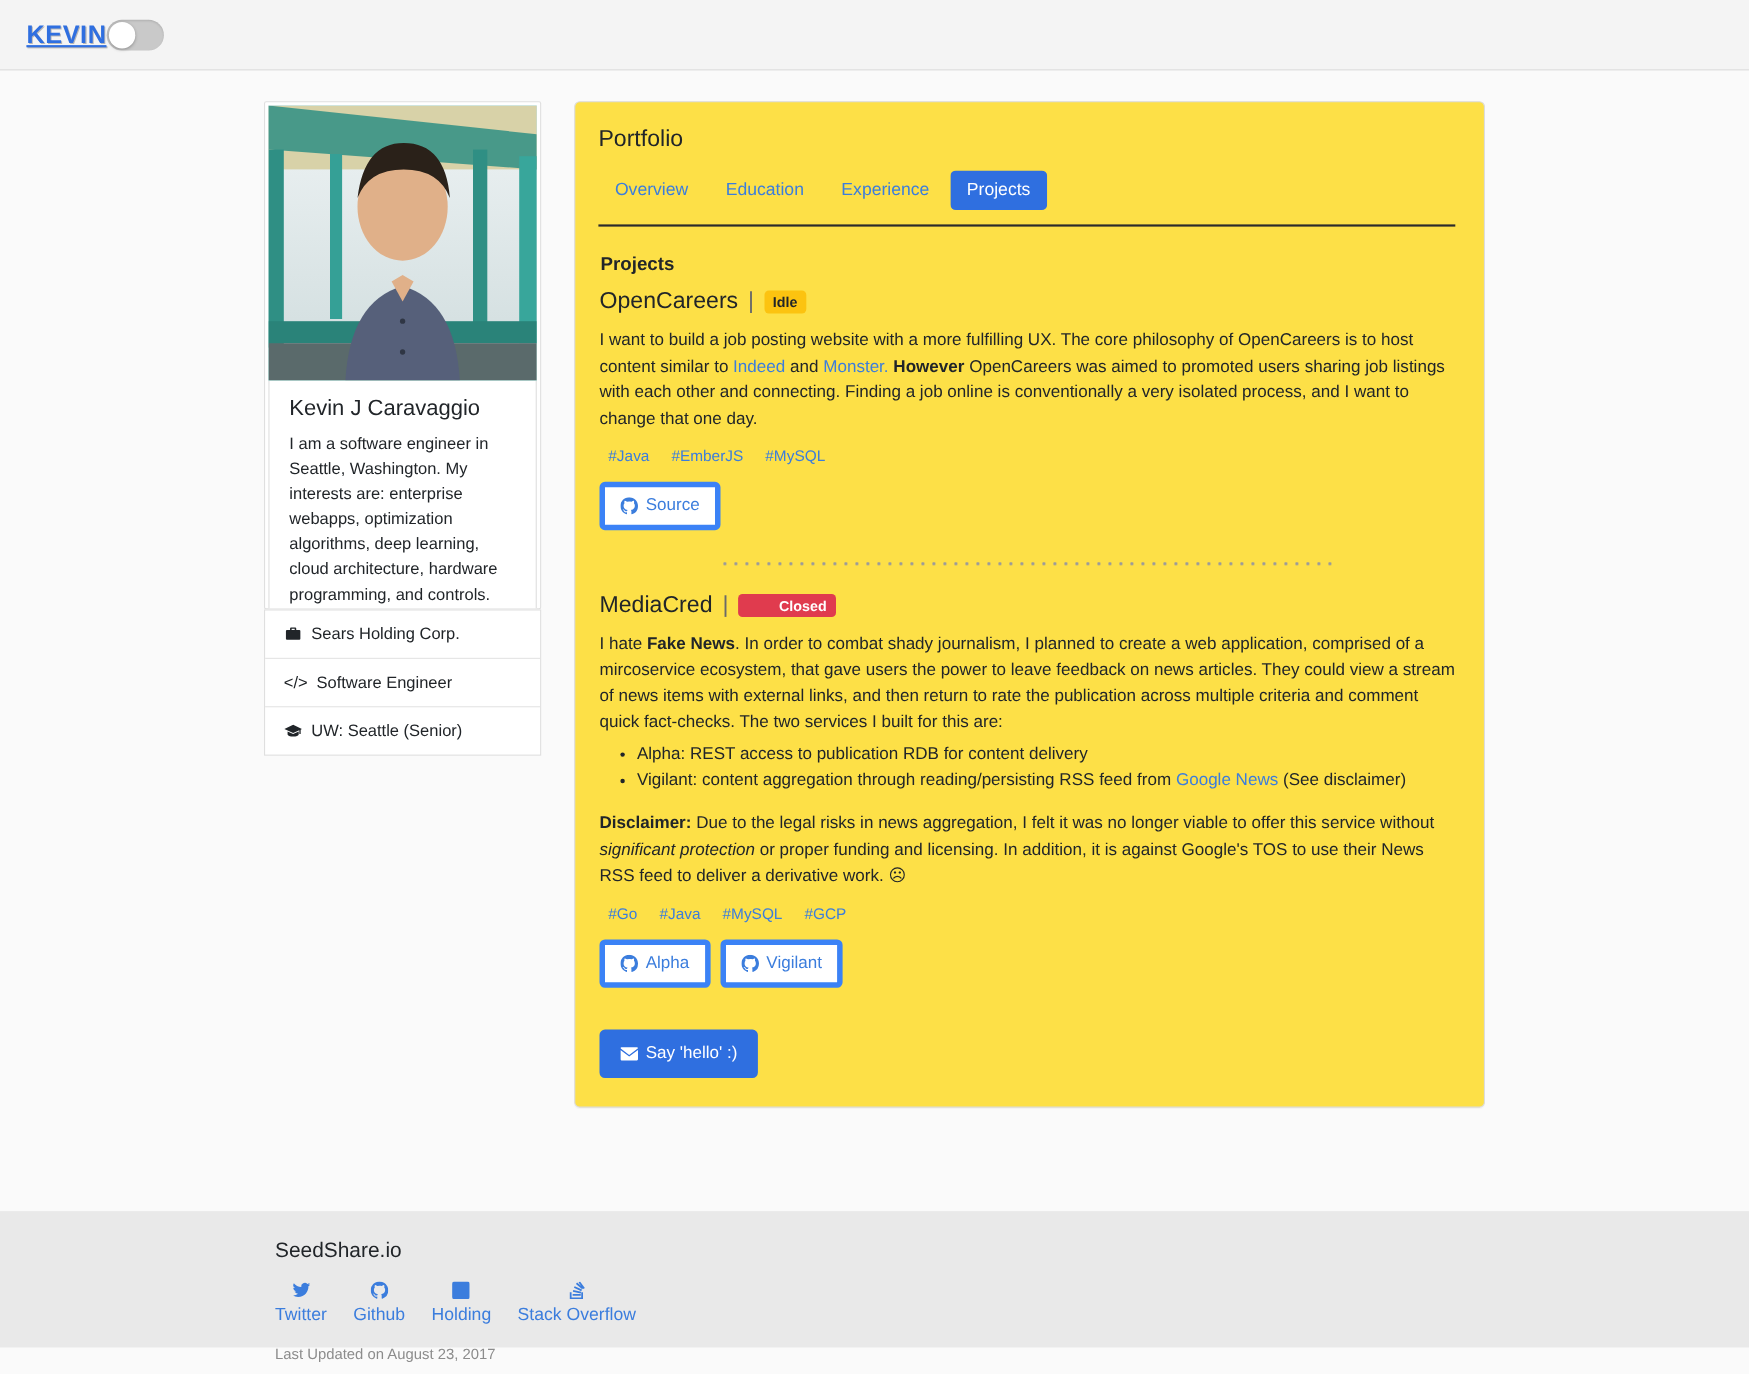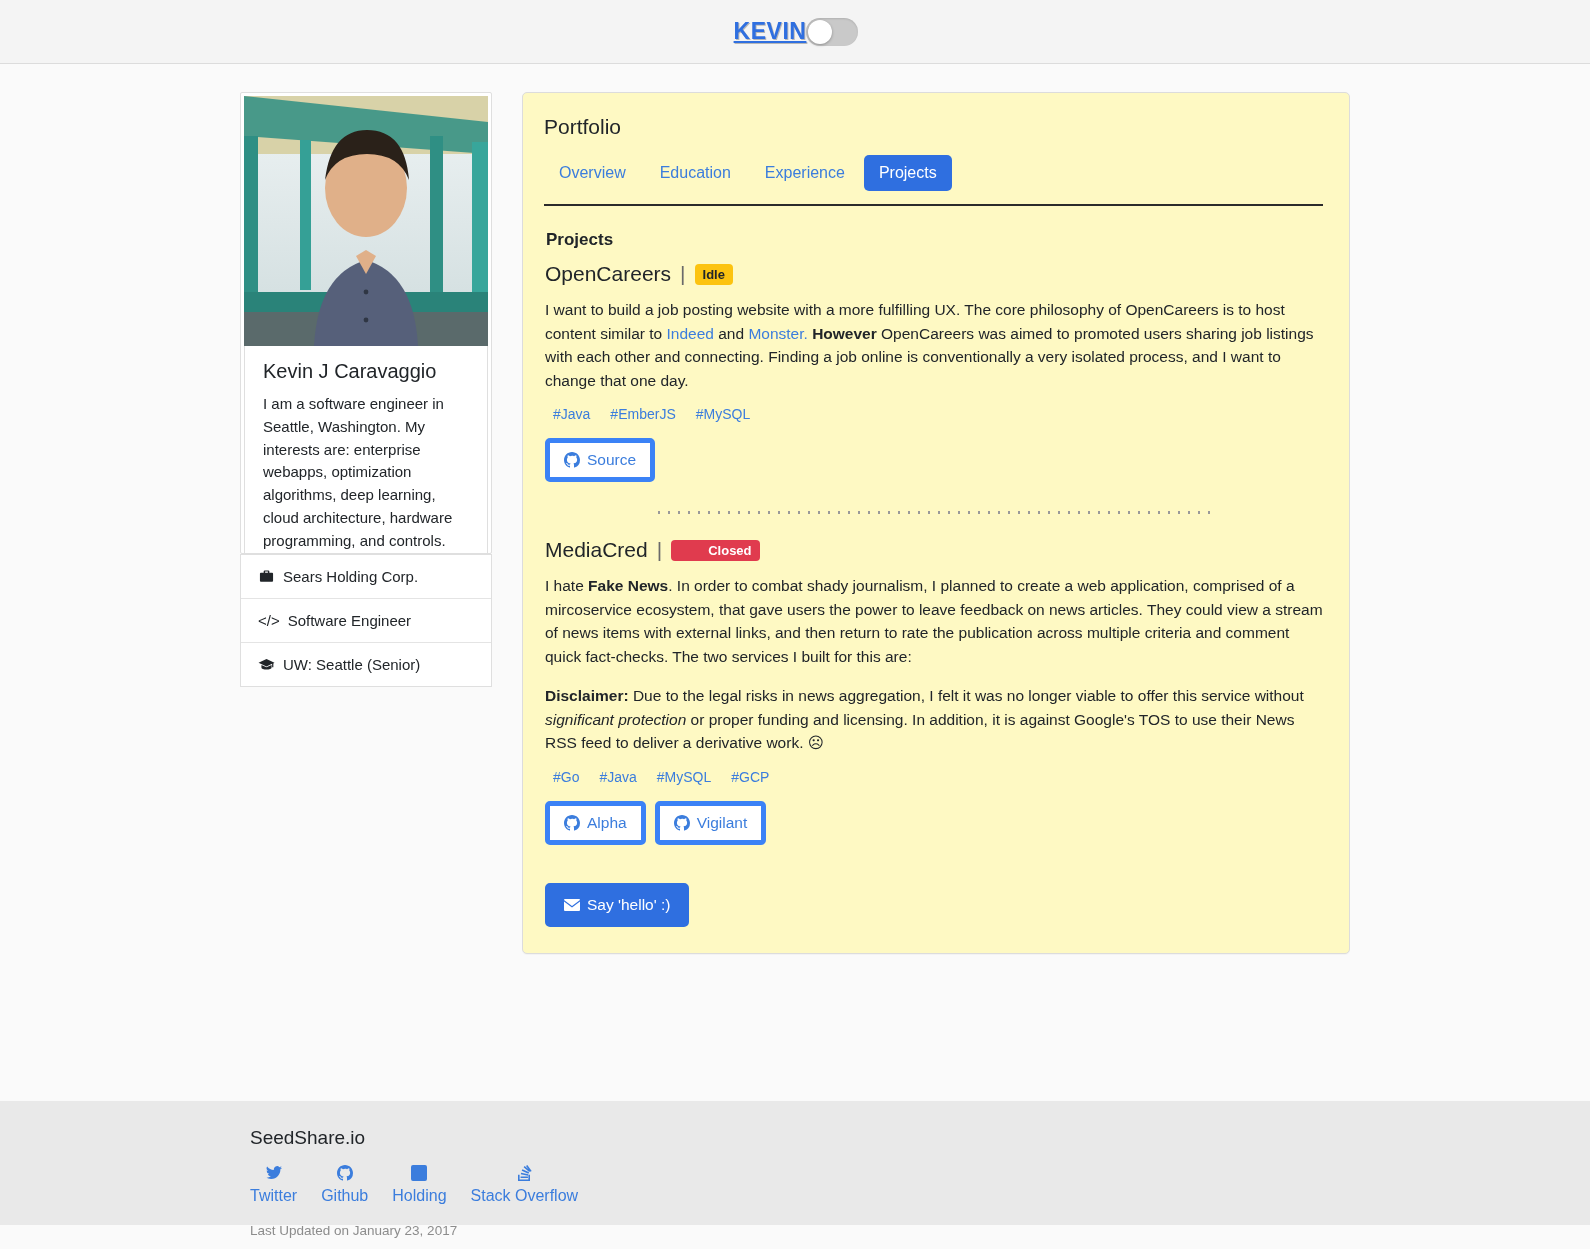--- a/index.html
+++ b/index.html
@@ -11,21 +11,21 @@
     color:#212529;
     overflow:hidden;
   }
 
   
   .navbar {
     height:64px;
     background:#f4f4f4;
     border-bottom:1px solid #dcdcdc;
     display:flex; align-items:center;
-    justify-content:center;
+    justify-content:flex-start;
     padding:0 22px 0 24px;
     position:relative;
   }
   .brand {
     font-size:23px; font-weight:bold; letter-spacing:.5px;
     color:#2f6fe0; text-decoration:underline;
     text-shadow: 1px 1px 0 rgba(0,0,0,.25);
     cursor:pointer;
   }
   .toggle {
@@ -72,21 +72,21 @@
     padding:13px 17px; font-size:15px; color:#212529;
     border-bottom:1px solid #e4e4e4; display:flex; align-items:center; gap:8px;
   }
   .info-item:last-child { border-bottom:none; }
   .glyph { font-size:15px; line-height:1; display:inline-block; }
   .ic-svg { width:17px; height:15px; flex:0 0 auto; }
 
   
   .main { flex:1 1 auto; }
   .card {
-    background:#fef9c3; border:1px solid #dcdcdc; border-radius:5px;
+    background:#fde047; border:1px solid #dcdcdc; border-radius:5px;
     padding:20px 26px 26px 21px;
     box-shadow:0 1px 1px rgba(0,0,0,.03);
   }
   .card-title { font-size:21px; font-weight:400; margin:2px 0 16px 0; color:#212529; }
 
   .tabs { display:flex; gap:4px; align-items:center; }
   .tab {
     font-size:16px; color:#3b7ddd; padding:8px 14px;
     border-radius:5px; cursor:pointer; text-decoration:none;
     border:1px solid transparent; white-space:nowrap;
@@ -255,20 +255,24 @@
       <div class="dots"></div>
 
       <div>
         <div class="proj-title">
           <span>MediaCred</span>
           <span class="sep">|</span>
           <span class="badge closed">Closed</span>
         </div>
         <p class="para"><span>I hate </span><span class="b">Fake News</span><span>. In order to combat shady journalism, I planned to create a web application, comprised of a mircoservice ecosystem, that gave users the power to leave feedback on news articles. They could view a stream of news items with external links, and then return to rate the publication across multiple criteria and comment quick fact-checks. The two services I built for this are:</span></p>
 
+        <ul class="bullets">
+          <li><span>Alpha: REST access to publication RDB for content delivery</span></li>
+          <li><span>Vigilant: content aggregation through reading/persisting RSS feed from </span><span class="lnk">Google News</span><span> (See disclaimer)</span></li>
+        </ul>
 
         <p class="para" style="margin-top:16px;"><span class="b">Disclaimer:</span><span> Due to the legal risks in news aggregation, I felt it was no longer viable to offer this service without </span><span class="i">significant protection</span><span> or proper funding and licensing. In addition, it is against Google's TOS to use their News RSS feed to deliver a derivative work. </span><span>☹</span></p>
 
         <div class="tags">
           <span class="tag">#Go</span>
           <span class="tag">#Java</span>
           <span class="tag">#MySQL</span>
           <span class="tag">#GCP</span>
         </div>
 
@@ -326,15 +330,15 @@
         <span>Holding</span>
       </a>
       <a>
         <svg class="gh" viewBox="0 0 16 16" fill="#3b7ddd">
           <path d="M12.4 14.6V9.8h1.6V16H2v-6.2h1.6v4.8h8.8z"></path>
           <path d="M4.8 9.3l7.2 1.5.33-1.58-7.2-1.5L4.8 9.3zm.95-3.6l6.67 3.1.68-1.46-6.67-3.12-.68 1.48zm1.85-3.4l5.66 4.7 1.03-1.24L8.63.98 7.6 2.3zM11.3 0l-1.3.97 4.38 5.9 1.3-.97L11.3 0zM4.6 13h7.35v-1.6H4.6V13z"></path>
         </svg>
         <span>Stack Overflow</span>
       </a>
     </div>
-    <div class="updated">Last Updated on January 23, 2017</div>
+    <div class="updated">Last Updated on August 23, 2017</div>
   </div>
 </div>
 
 </body></html>

